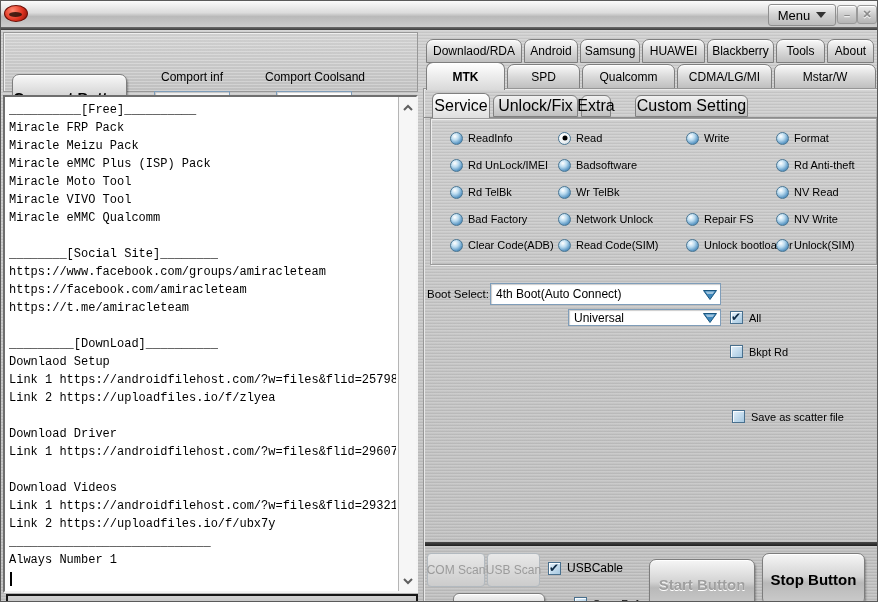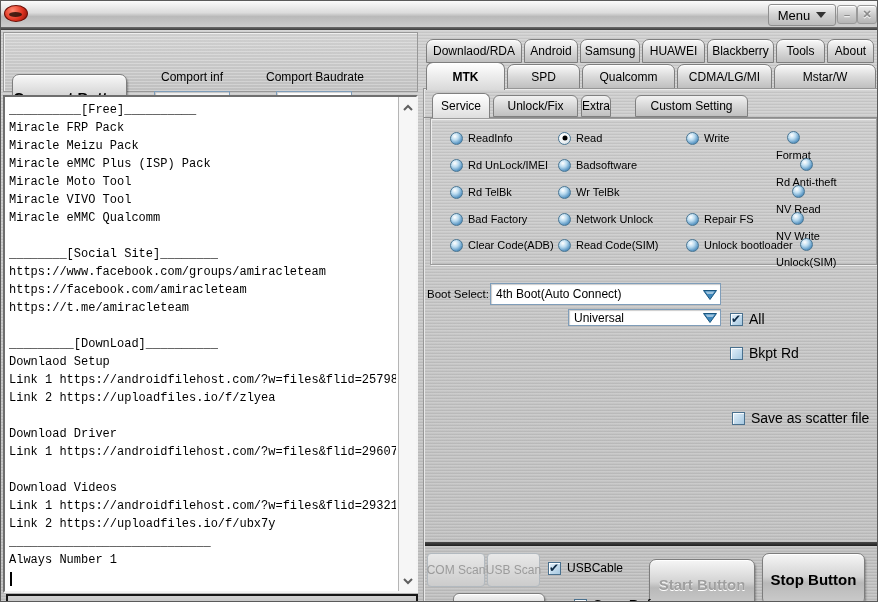--- a/index.html
+++ b/index.html
@@ -67,46 +67,46 @@
   .t13{left:641px;width:63px;} .t14{left:706px;width:67px;} .t15{left:775px;width:49px;} .t16{left:826px;width:47px;}
   .t20{left:425px;width:79px;} .t21{left:506px;width:73px;} .t22{left:581px;width:93px;}
   .t23{left:676px;width:95px;} .t24{left:773px;width:102px;}
   .tab.active{top:61px;height:28px;z-index:3;background:linear-gradient(180deg,#ffffff,#eaeaea 55%,#d9d9d9);
     border-bottom:none;font-weight:bold;}
   .right-body{left:422px;top:87px;width:455px;height:515px;border:1px solid #969696;
     box-shadow:inset 1px 1px 0 #e9e9e9;box-sizing:border-box;z-index:1;}
   
   .subtab{position:absolute;top:94px;height:22px;display:flex;align-items:center;justify-content:center;
     background:linear-gradient(180deg,#f2f2f2,#d5d5d5 55%,#c0c0c0);border:1px solid #808080;
-    border-radius:6px 6px 0 0;font-size:12px;box-sizing:border-box;z-index:4;white-space:nowrap;}
+    border-radius:6px 6px 0 0;font-size:16px;box-sizing:border-box;z-index:4;white-space:nowrap;}
   .st0{left:431px;width:58px;top:92px;height:25px;background:linear-gradient(180deg,#ffffff,#ececec 60%,#dedede);border-bottom:none;z-index:5;}
   .st1{left:492px;width:85px;} .st2{left:580px;width:30px;} .st3{left:634px;width:113px;}
   .subtab-line{left:423px;top:116px;width:453px;height:1px;background:#8d8d8d;z-index:2;}
   
   .groupbox{left:429px;top:117px;width:447px;height:147px;border:1px solid #9c9c9c;
     box-shadow:inset 1px 1px 0 #ededed,1px 1px 0 #ededed;box-sizing:border-box;z-index:3;text-align:right;}
   .op{position:absolute;display:flex;align-items:center;gap:5px;height:14px;white-space:nowrap;}
-  .c0{left:19px;} .c1{left:127px;} .c2{left:255px;} .c3{left:345px;flex-direction:column;}
+  .c0{left:19px;} .c1{left:127px;} .c2{left:255px;} .c3{left:345px;}
   .r0{top:12px;} .r1{top:39px;} .r2{top:66px;} .r3{top:93px;} .r4{top:119px;}
   .radio{position:relative;width:13px;height:13px;border-radius:50%;flex:0 0 13px;
     background:radial-gradient(circle at 35% 30%,#ffffff,#bcdcf0 35%,#5b97c4 72%,#336e99);
     border:1px solid #4a7693;box-sizing:border-box;}
   .radio.selected{background:radial-gradient(circle at 35% 30%,#ffffff,#eef3f6 55%,#c2ced6);}
   .radio.selected::after{content:"";position:absolute;left:50%;top:50%;width:5px;height:5px;border-radius:50%;
     background:#000;transform:translate(-50%,-50%);}
   .oplabel{font-size:11px;}
   
   .boot-label{left:426px;top:287px;font-size:11.5px;}
   
   .cbrow{position:absolute;display:flex;align-items:center;gap:6px;white-space:nowrap;}
   .cbox{position:relative;width:13px;height:13px;flex:0 0 13px;border:1px solid #49708e;box-sizing:border-box;
     background:linear-gradient(135deg,#e4f1fb,#a6c8e0);box-shadow:inset 1px 1px 0 rgba(255,255,255,.85);}
   .cbox.checked::after{content:"✔";position:absolute;left:0px;top:-2px;font-family:"DejaVu Sans",sans-serif;
     font-size:12px;font-weight:bold;color:#0d2a45;}
-  .cblabel{font-size:14px;}
+  .cblabel{font-size:11px;}
   
   .bottom-divider{left:422px;top:541px;width:456px;height:4px;background:linear-gradient(180deg,#4a4a4a,#1f1f1f);}
   .scan-btn{position:absolute;top:552px;height:34px;display:flex;align-items:center;justify-content:center;
     background:linear-gradient(180deg,#e8e8e8,#cccccc);border:1px solid #b2b9bf;border-radius:4px;
     font-size:12px;color:#9b9b9b;box-sizing:border-box;white-space:nowrap;}
   .com-scan{left:426px;width:58px;} .usb-scan{left:486px;width:53px;}
   .big-btn{position:absolute;display:flex;align-items:center;justify-content:center;
     background:linear-gradient(180deg,#f6f6f6,#d4d4d4 45%,#b9b9b9 58%,#cccccc);
     border:1px solid #7d7d7d;border-radius:7px;font-weight:bold;font-size:15px;
     box-shadow:inset 0 1px 0 #fff,1px 2px 2px rgba(0,0,0,.3);box-sizing:border-box;}
@@ -135,21 +135,21 @@
     <div class="abs field-label" style="left:138px;width:100px;">Comport inf</div>
     <div class="abs combo disabled" style="left:150px;top:58px;width:76px;height:20px;">
       <span class="val">COM1</span>
       <span class="arrow">
         <svg width="16" height="13" viewBox="0 0 16 13">
             <path d="M1.5 2.5 h13 l-6.5 9 z" fill="#3e87bb" stroke="#1a567f"></path>
             <path d="M3.5 3.5 h9 l-1.8 2.6 h-5.4 z" fill="rgba(255,255,255,.5)"></path>
           </svg>
       </span>
     </div>
-    <div class="abs field-label" style="left:256px;width:110px;">Comport Baudrate</div>
+    <div class="abs field-label" style="left:256px;width:110px;">Comport Coolsand</div>
     <div class="abs combo" style="left:272px;top:58px;width:76px;height:20px;">
       <span class="val">921600</span>
       <span class="arrow">
         <svg width="16" height="13" viewBox="0 0 16 13">
             <path d="M1.5 2.5 h13 l-6.5 9 z" fill="#3e87bb" stroke="#1a567f"></path>
             <path d="M3.5 3.5 h9 l-1.8 2.6 h-5.4 z" fill="rgba(255,255,255,.5)"></path>
           </svg>
       </span>
     </div>
   </div>

